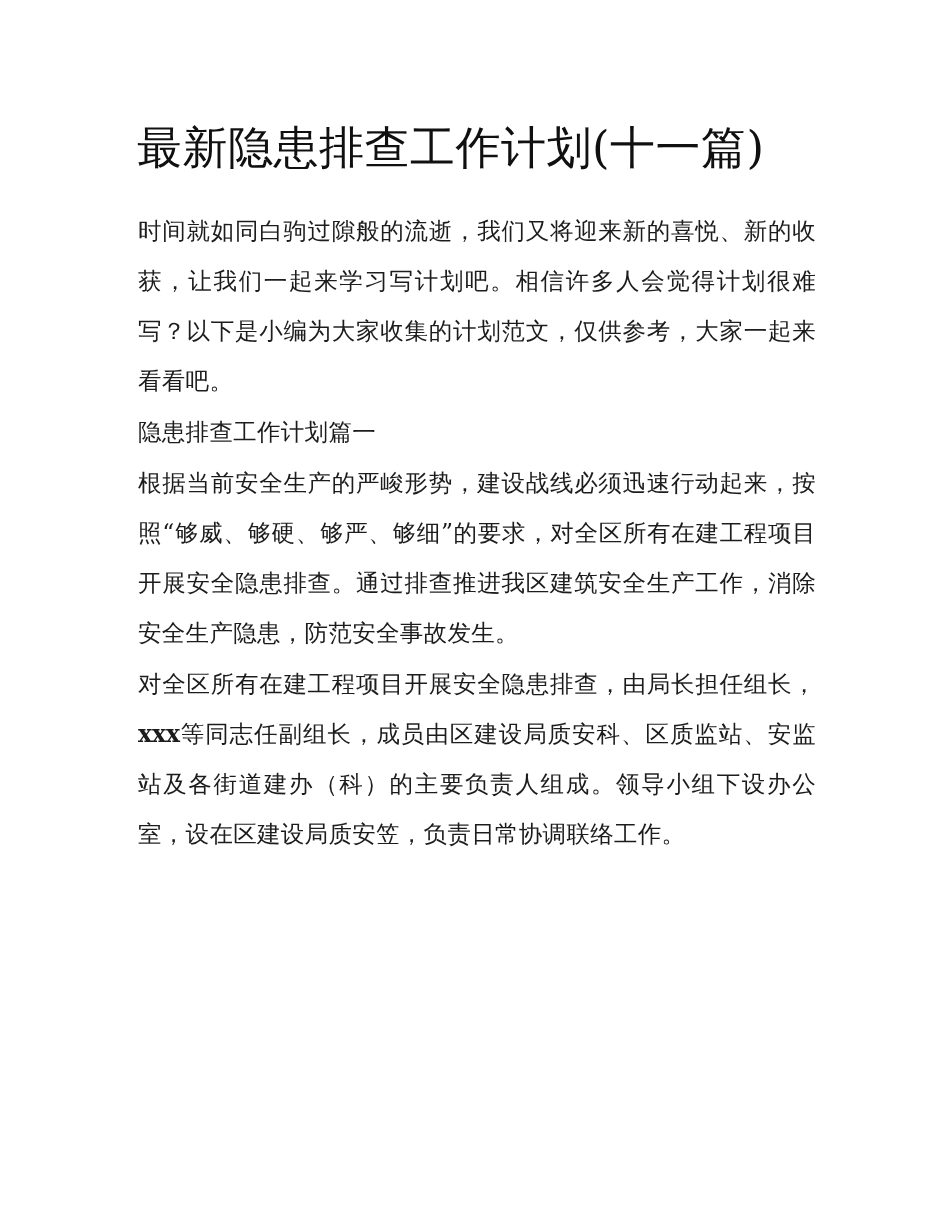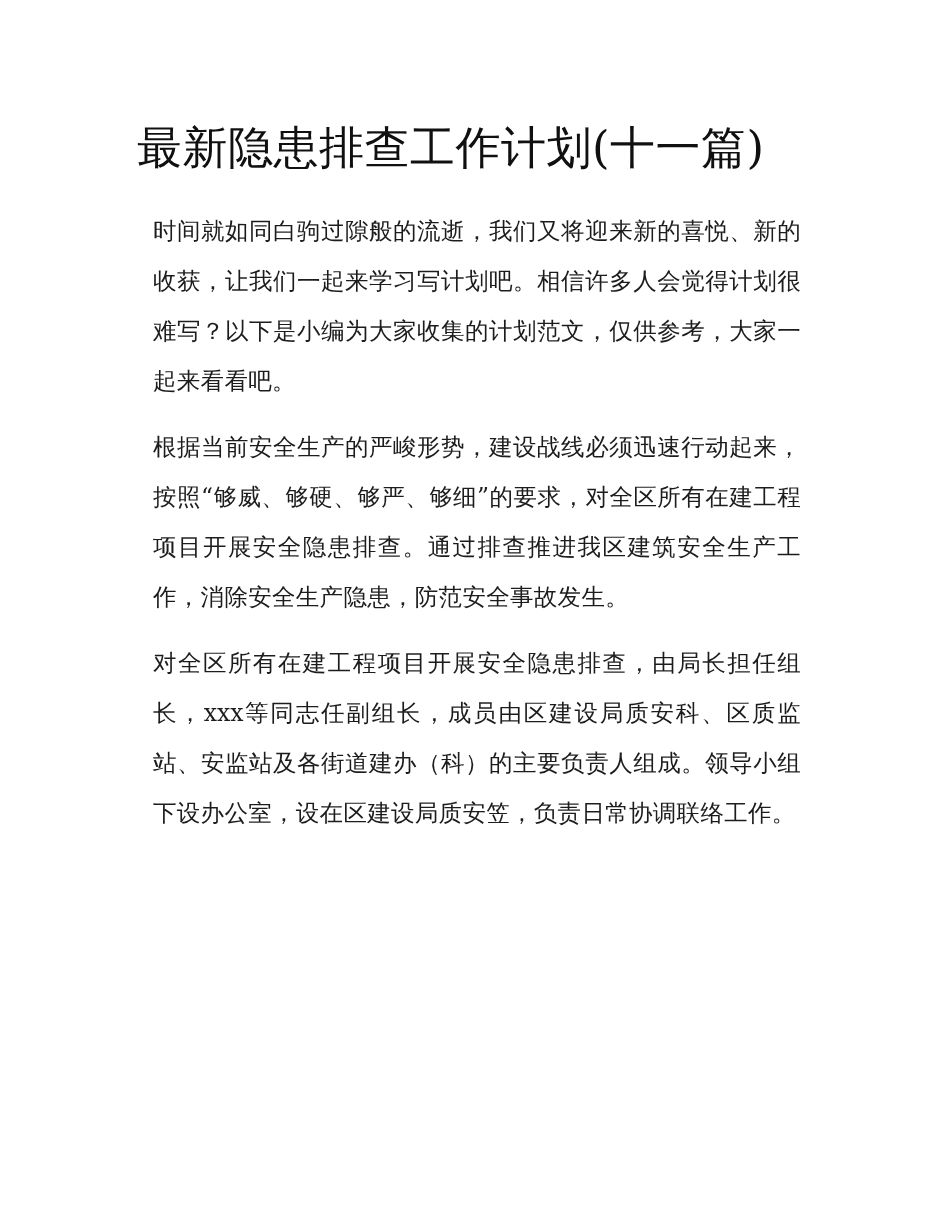--- a/index.html
+++ b/index.html
@@ -39,43 +39,44 @@
     text-align: left;
     word-break: break-all;
   }
   .body-block {
     font-size: 23.5px;
     line-height: 50px;
     letter-spacing: 0.3px;
     text-align: justify;
     text-justify: inter-ideograph;
     color: #1c1c1c;
-    margin: 16px;
+    margin: 1px;
     word-break: break-all;
   }
   .body-block + .body-block {
     margin-top: 0;
   }
   .redacted {
     font-family: "DejaVu Serif", "Liberation Serif", serif;
-    font-weight: 400;
+    font-weight: 700;
     letter-spacing: 0px;
   }
 </style>
 </head>
 <body>
 
 <div class="page">
 
   <div class="content">
 
     <h1 class="doc-title">最新隐患排查工作计划(十一篇)</h1>
 
     <p class="body-block">时间就如同白驹过隙般的流逝，我们又将迎来新的喜悦、新的收获，让我们一起来学习写计划吧。相信许多人会觉得计划很难写？以下是小编为大家收集的计划范文，仅供参考，大家一起来看看吧。</p>
 
+    <p class="body-block">隐患排查工作计划篇一</p>
 
     <p class="body-block">根据当前安全生产的严峻形势，建设战线必须迅速行动起来，按照“够威、够硬、够严、够细”的要求，对全区所有在建工程项目开展安全隐患排查。通过排查推进我区建筑安全生产工作，消除安全生产隐患，防范安全事故发生。</p>
 
     <p class="body-block"><span>对全区所有在建工程项目开展安全隐患排查，由局长担任组长，</span><span class="redacted">xxx</span><span>等同志任副组长，成员由区建设局质安科、区质监站、安监站及各街道建办（科）的主要负责人组成。领导小组下设办公室，设在区建设局质安笠，负责日常协调联络工作。</span></p>
 
 
   </div>
 
 </div>
 

